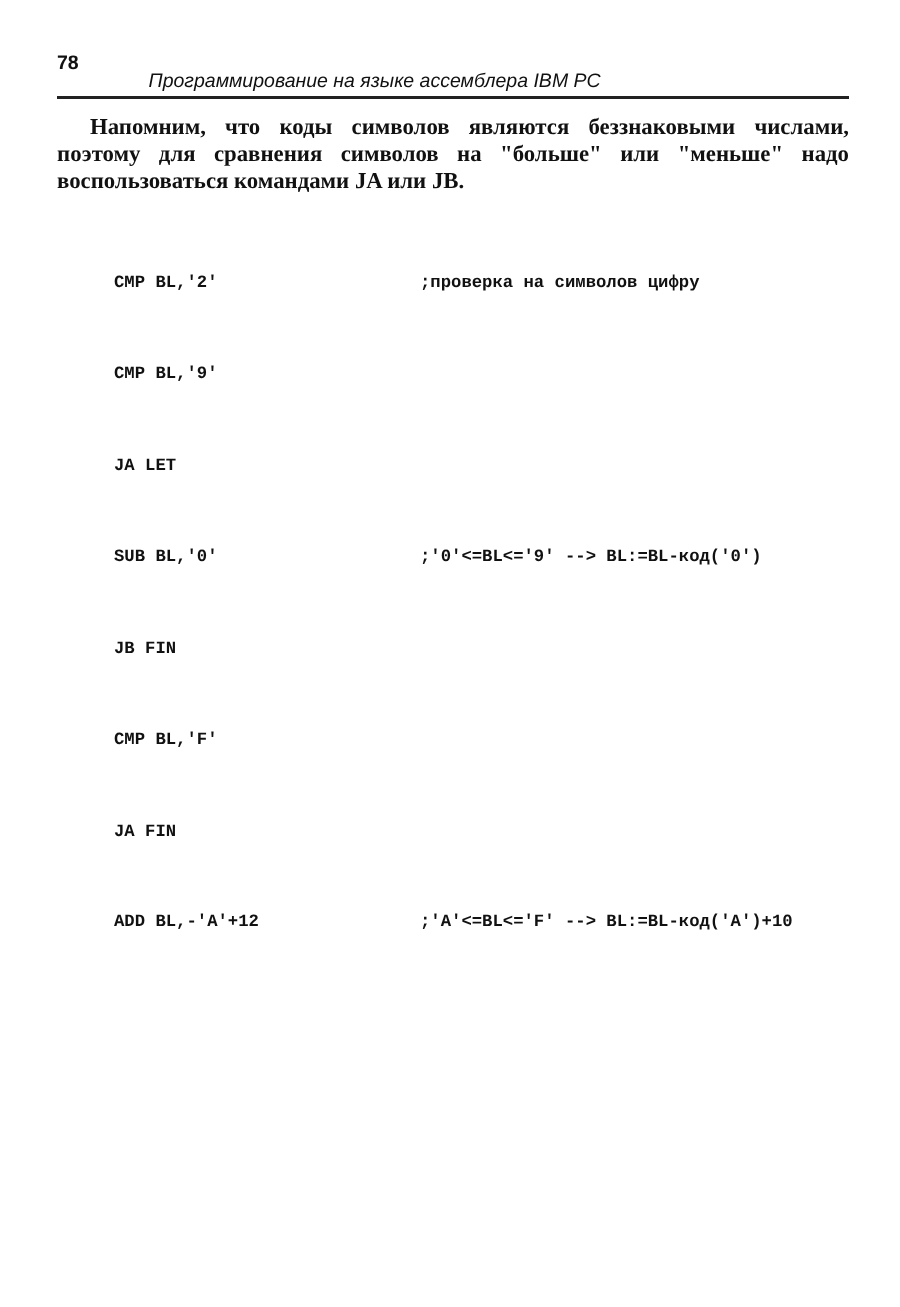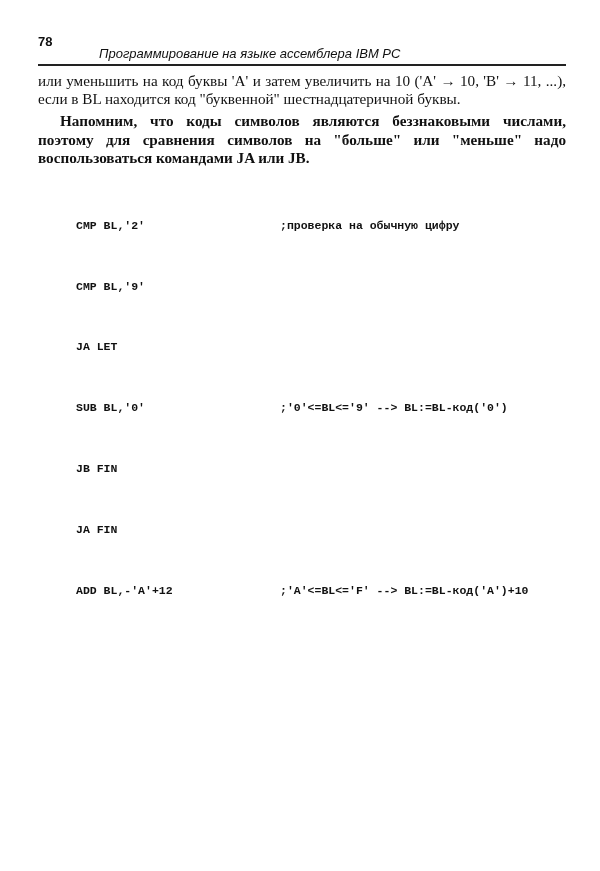--- a/index.html
+++ b/index.html
@@ -18,27 +18,27 @@
 </head>
 <body>
 
 <div class="header">
   <span class="page-num">78</span>
   <span class="running-title">Программирование на языке ассемблера IBM PC</span>
 </div>
 <div class="rule"></div>
 
 <div class="body">
-  <p>или уменьшить на код буквы 'A' и затем увеличить на 10 ('A' → 10, 'B' → 11, ...), если в BL находится код "буквенной" шестнадцатеричной буквы.</p>
   <p class="indent" style="margin-top:4px">Напомним, что коды символов являются беззнаковыми числами, поэтому для сравнения символов на "больше" или "меньше" надо воспользоваться командами JA или JB.</p>
 
   <div class="code" style="margin-top:8px">
-    <span class="code-line"><span class="lbl" style="width:38px"></span><span class="lbl" style="width:204px">CMP BL,'2'</span><span>;проверка на обычную цифру</span></span>
+    <span class="code-line"><span class="lbl" style="width:38px"></span><span class="lbl" style="width:204px">CMP BL,'2'</span><span>;проверка на символов цифру</span></span>
     <span class="code-line"><span class="lbl" style="width:38px"></span><span class="lbl" style="width:204px">CMP BL,'9'</span><span></span></span>
     <span class="code-line"><span class="lbl" style="width:38px"></span><span class="lbl" style="width:204px">JA LET</span><span></span></span>
     <span class="code-line"><span class="lbl" style="width:38px"></span><span class="lbl" style="width:204px">SUB BL,'0'</span><span>;'0'&lt;=BL&lt;='9' --&gt; BL:=BL-код('0')</span></span>
     <span class="code-line"><span class="lbl" style="width:38px"></span><span class="lbl" style="width:204px">JB FIN</span><span></span></span>
+    <span class="code-line"><span class="lbl" style="width:38px"></span><span class="lbl" style="width:204px">CMP BL,'F'</span><span></span></span>
     <span class="code-line"><span class="lbl" style="width:38px"></span><span class="lbl" style="width:204px">JA FIN</span><span></span></span>
     <span class="code-line"><span class="lbl" style="width:38px"></span><span class="lbl" style="width:204px">ADD BL,-'A'+12</span><span>;'A'&lt;=BL&lt;='F' --&gt; BL:=BL-код('A')+10</span></span>
     
   </div>
 
 </div>
 
 </body></html>

